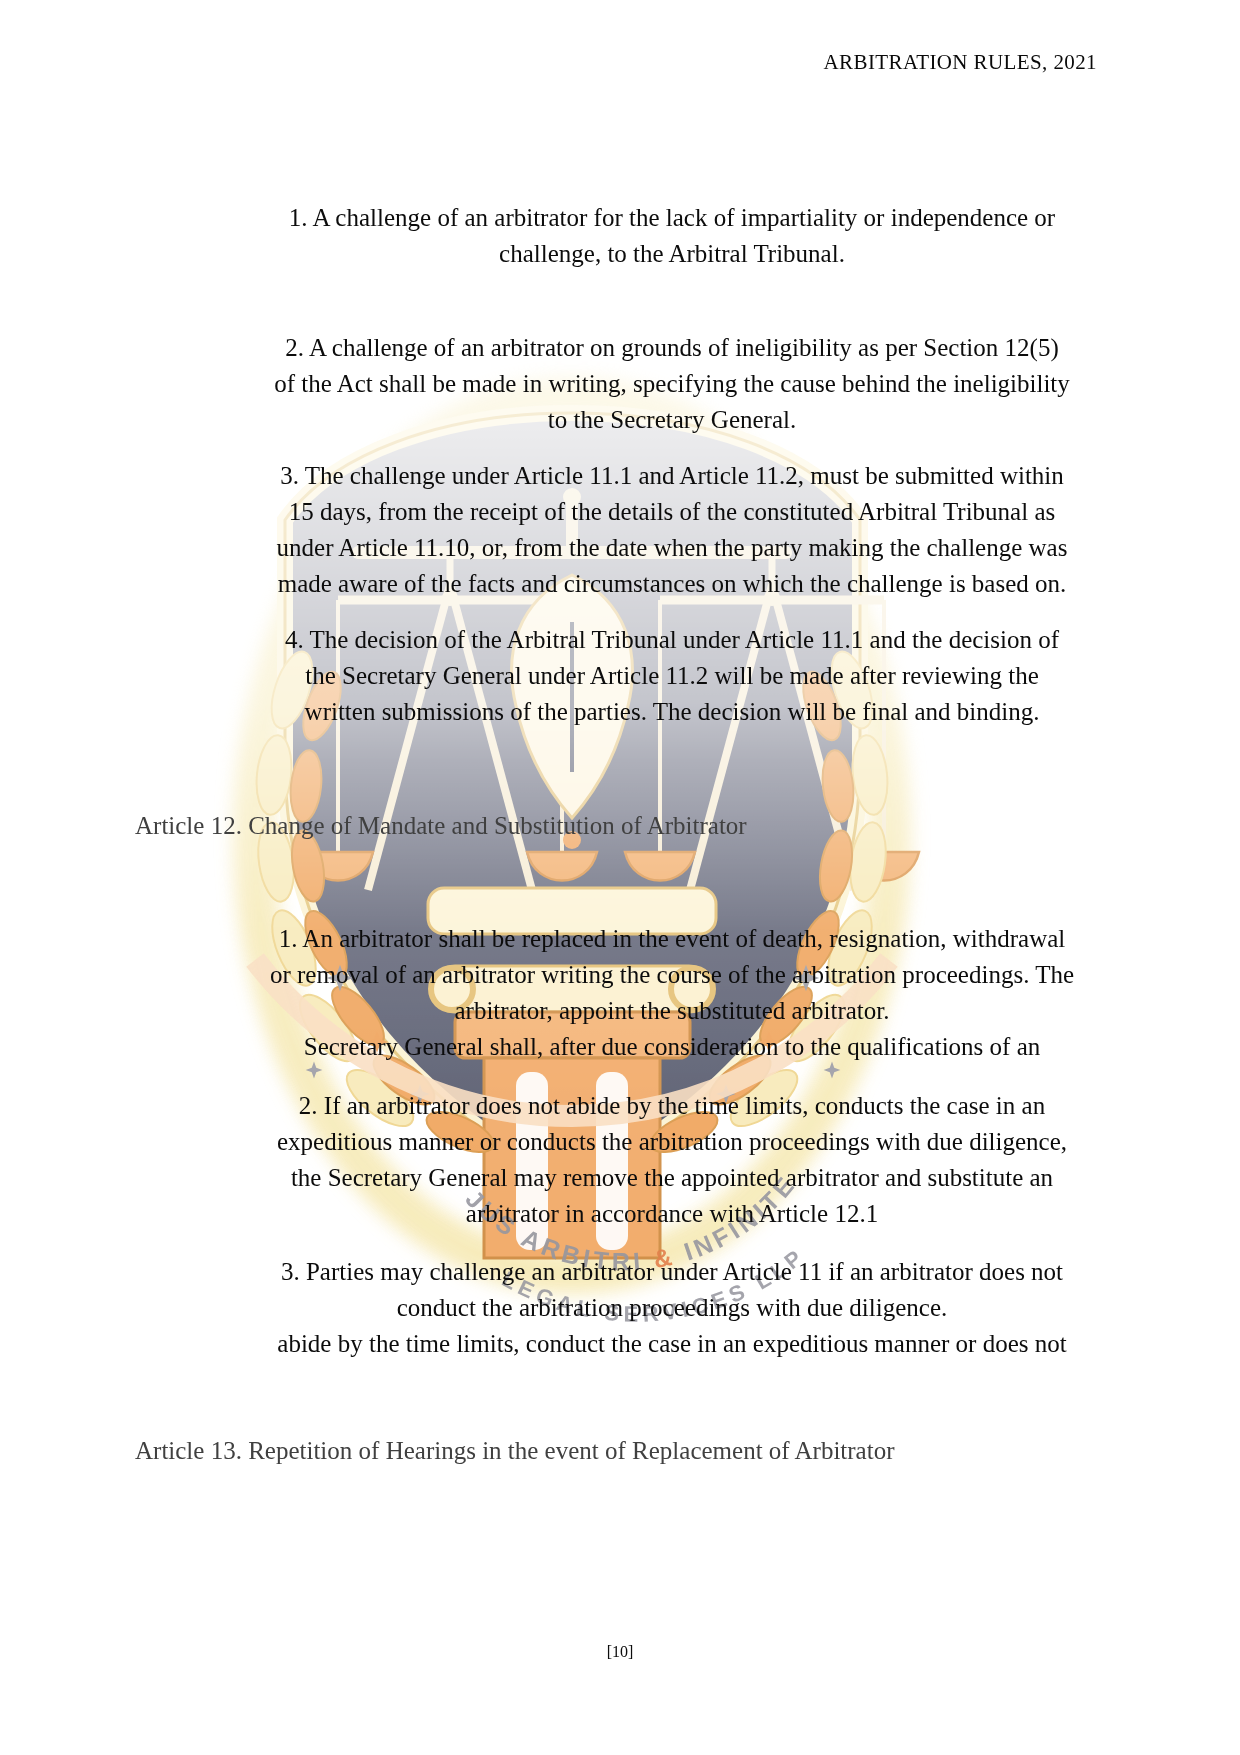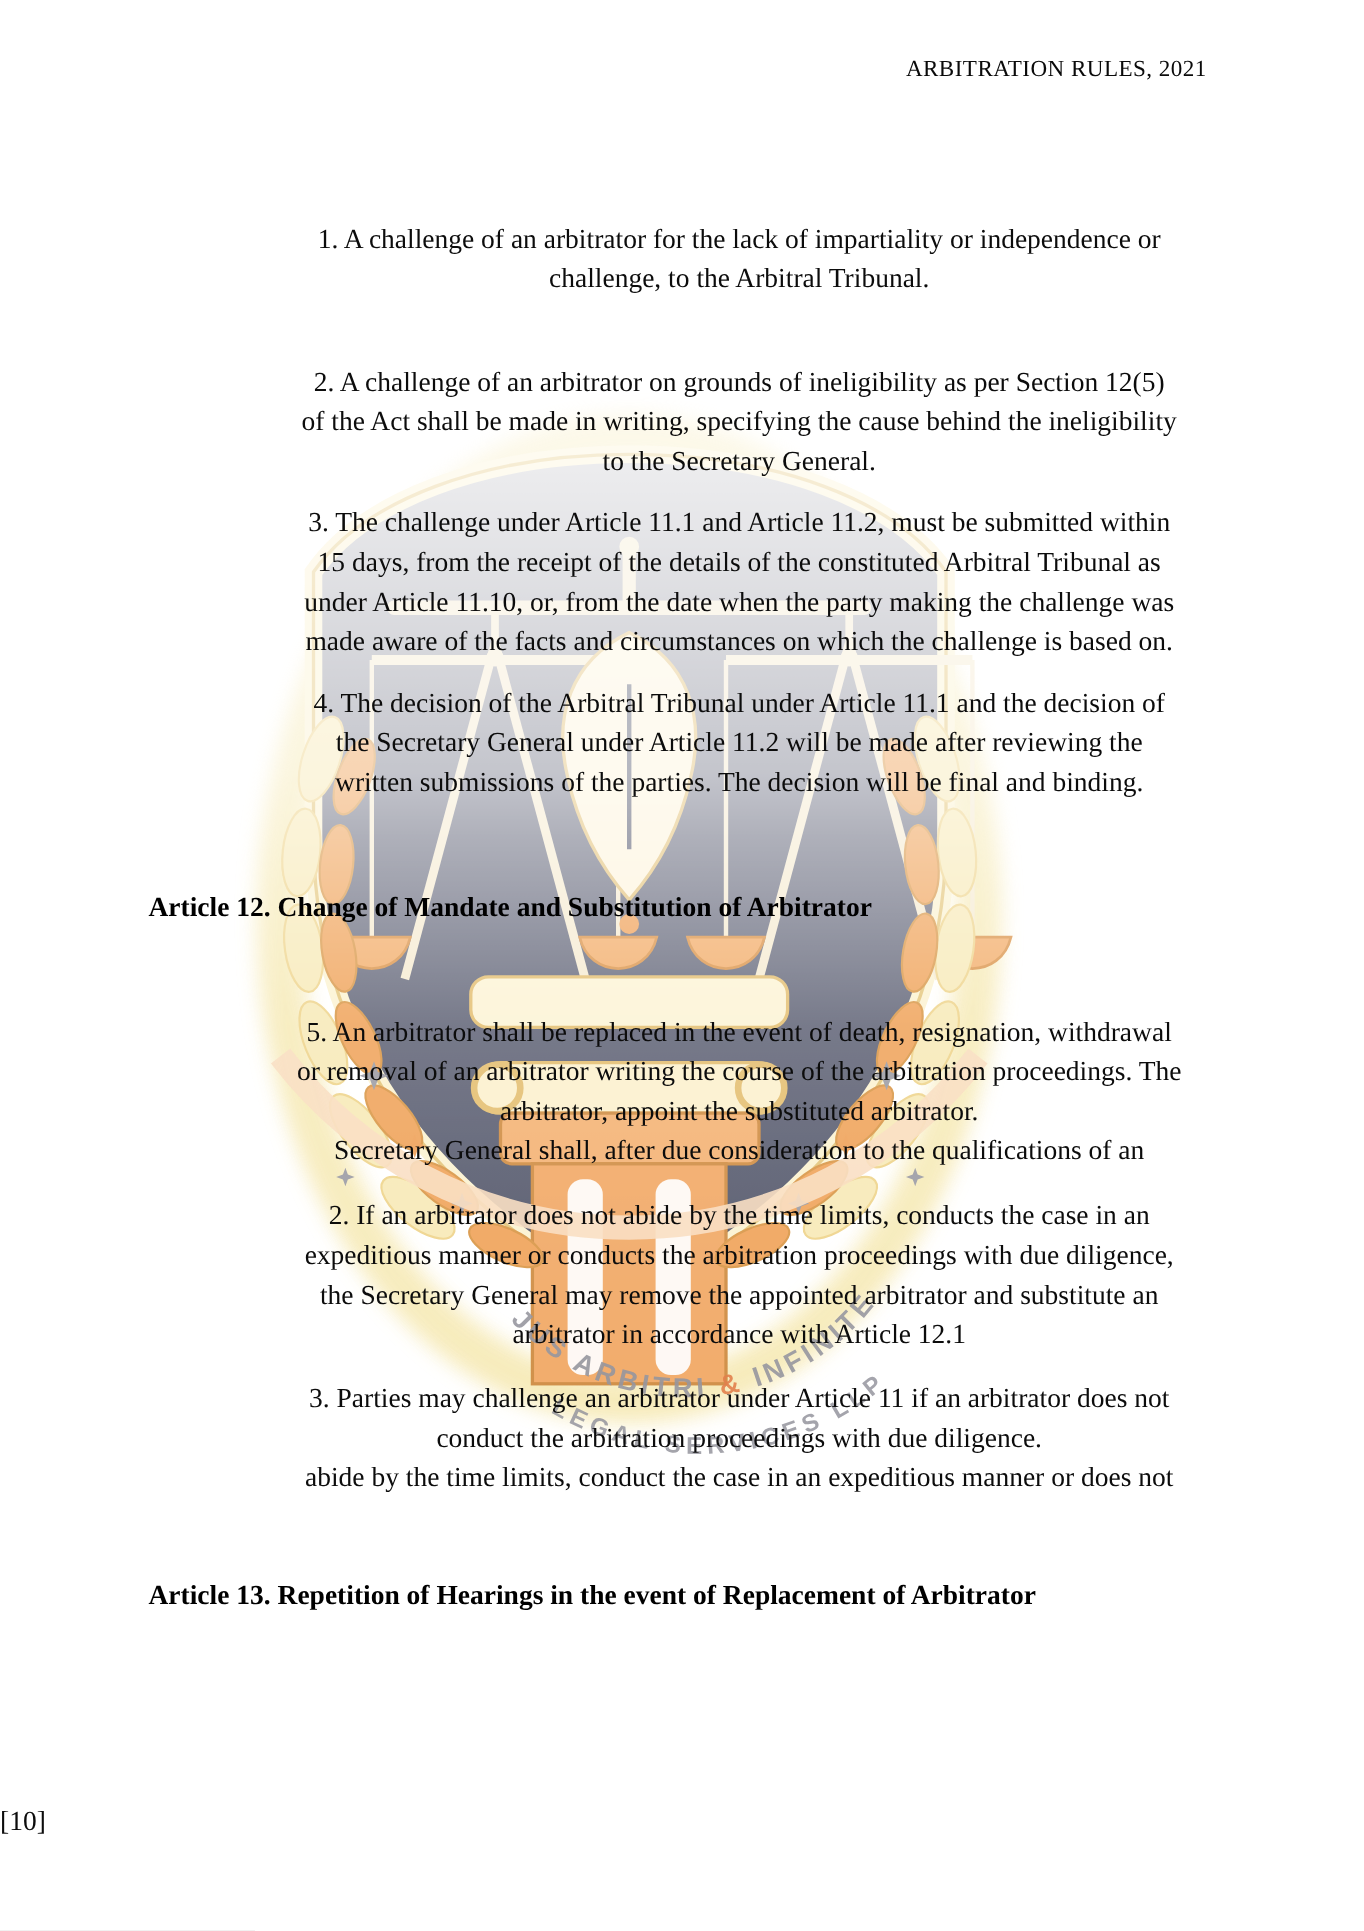--- a/index.html
+++ b/index.html
@@ -20,25 +20,25 @@
   .running-head{
     position:absolute;top:50px;right:162px;
     font-size:21px;letter-spacing:0.4px;color:#0a0a0a;
   }
   .para{
     position:absolute;left:222px;width:900px;
     font-size:25px;line-height:36px;white-space:nowrap;color:#0c0c0c;text-align:center;
   }
   .heading{
     position:absolute;left:135px;width:1000px;
-    font-size:25px;line-height:36px;font-weight:bold;color:#000000;white-space:nowrap;
+    font-size:25px;line-height:36px;font-weight:normal;color:#404040;white-space:nowrap;
   }
   .pageno{
     position:absolute;left:0;top:1643px;width:1240px;
-    text-align:left;font-size:25px;color:#0c0c0c;
+    text-align:center;font-size:16px;color:#0c0c0c;
   }
   .p1{top:200px}.p2{top:330px}.p3{top:458px}.p4{top:622px}
   .h12{top:808px}
   .a12p1{top:921px}.a12p2{top:1088px}.a12p3{top:1254px}
   .h13{top:1433px}
 </style>
 </head>
 <body>
 
 <div class="page">
@@ -197,21 +197,21 @@
 
     <div class="para p4">
       <div>4. The decision of the Arbitral Tribunal under Article 11.1 and the decision of</div>
       <div>the Secretary General under Article 11.2 will be made after reviewing the</div>
       <div>written submissions of the parties. The decision will be final and binding.</div>
     </div>
 
     <div class="heading h12">Article 12. Change of Mandate and Substitution of Arbitrator</div>
 
     <div class="para a12p1">
-      <div>5. An arbitrator shall be replaced in the event of death, resignation, withdrawal</div>
+      <div>1. An arbitrator shall be replaced in the event of death, resignation, withdrawal</div>
       <div>or removal of an arbitrator writing the course of the arbitration proceedings. The</div>
       <div>arbitrator, appoint the substituted arbitrator.</div>
       <div>Secretary General shall, after due consideration to the qualifications of an</div>
     </div>
 
     <div class="para a12p2">
       <div>2. If an arbitrator does not abide by the time limits, conducts the case in an</div>
       <div>expeditious manner or conducts the arbitration proceedings with due diligence,</div>
       <div>the Secretary General may remove the appointed arbitrator and substitute an</div>
       <div>arbitrator in accordance with Article 12.1</div>

